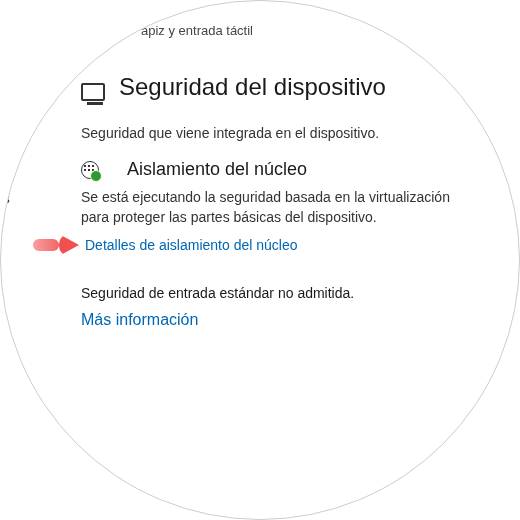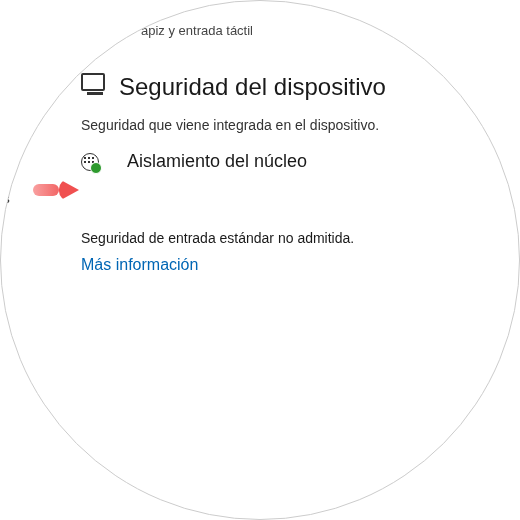--- a/index.html
+++ b/index.html
@@ -50,22 +50,22 @@
     }
     .side-label {
       position: absolute;
       left: -5px;
       top: 190px;
       font-size: 13px;
       color: #333;
     }
     .title-row {
       display: flex;
-      align-items: flex-start;
-      margin-bottom: 16px;
+      align-items: flex-end;
+      margin-bottom: 24px;
     }
     .title-icon {
       width: 24px;
       height: 18px;
       border: 2px solid #333;
       border-radius: 2px;
       position: relative;
       margin-right: 14px;
     }
     .title-icon:after {
@@ -195,25 +195,27 @@
     <div class="title-row">
       <div class="title-icon"></div>
       <h1 class="page-title">Seguridad del dispositivo</h1>
     </div>
     <p class="sub-text">Seguridad que viene integrada en el dispositivo.</p>
 
     <div class="section-row">
       <div class="core-icon"></div>
       <h2 class="section-title">Aislamiento del núcleo</h2>
     </div>
+    <p class="section-desc">Se está ejecutando la seguridad basada en la virtualización para proteger las partes básicas del dispositivo.</p>
 
     <div class="arrow-row">
       <div class="arrow">
         <div class="arrow-body"></div>
         <div class="arrow-head"></div>
       </div>
+      <a class="link">Detalles de aislamiento del núcleo</a>
     </div>
 
     <p class="status-text">Seguridad de entrada estándar no admitida.</p>
     <a class="link2">Más información</a>
 
   </div>
 </div>
 
 </body></html>

